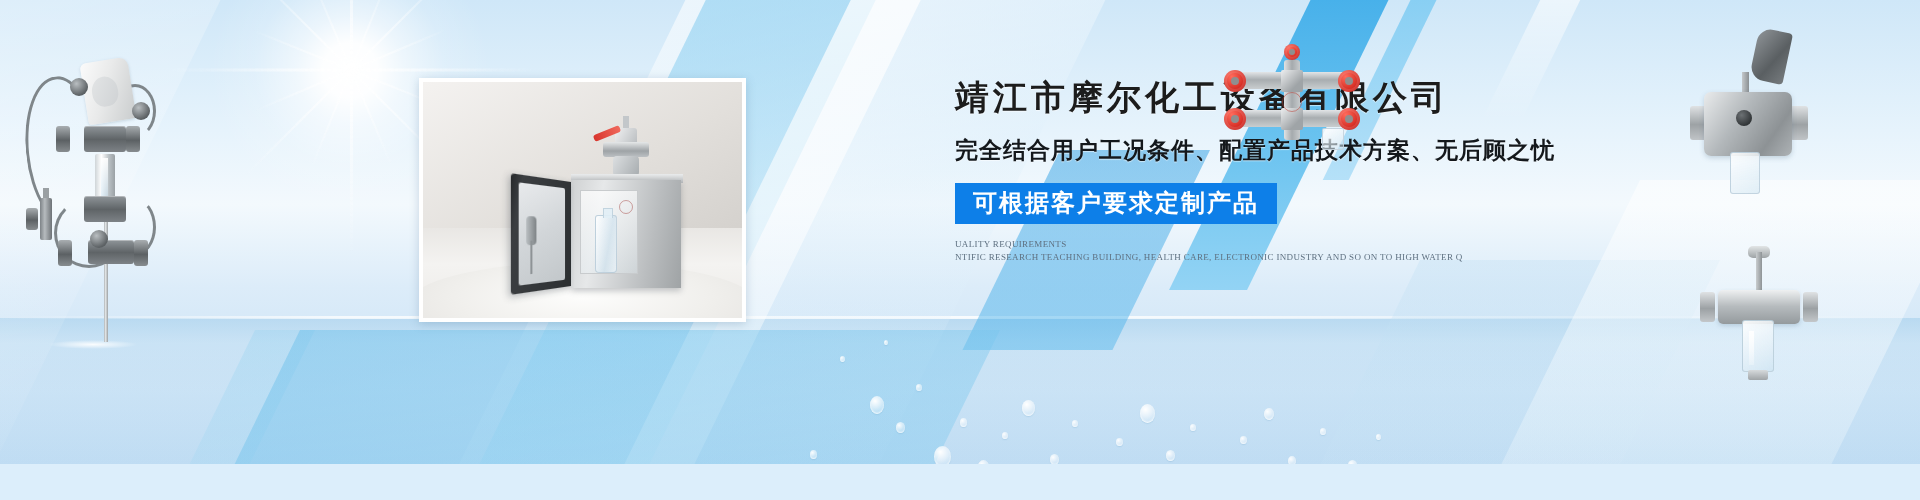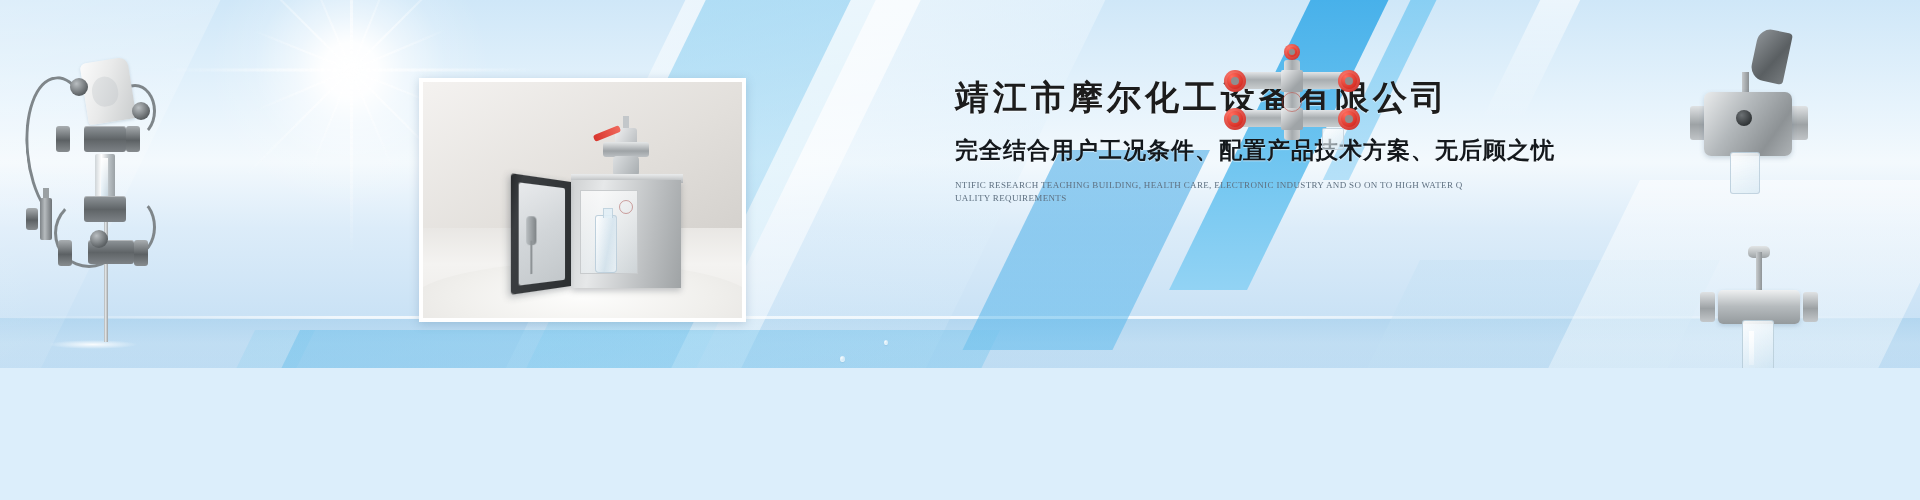--- a/index.html
+++ b/index.html
@@ -6,21 +6,21 @@
   html,body { width:1920px; height:500px; overflow:hidden; }
   body {
     font-family: "Liberation Sans", sans-serif;
     background:#dceefb;
     position:relative;
   }
 
   
   .banner {
     position:absolute; inset:0;
-    width:1920px; height:368px;
+    width:1920px; height:464px;
     overflow:hidden;
     background:
       linear-gradient(180deg,#cfe7f8 0%, #e6f3fc 28%, #f3f9fd 44%, #dcecf9 62%, #bfdcf3 100%);
   }
 
   
   .horizon {
     position:absolute; left:0; top:318px; width:1920px; height:182px;
     background:linear-gradient(180deg, rgba(160,205,235,.55) 0%, rgba(185,219,241,.35) 14%, rgba(196,226,244,.18) 40%, rgba(205,231,246,0) 100%);
   }
@@ -532,23 +532,24 @@
           <div class="door-key"></div>
         </div>
       </div>
       <div class="ph-badge"></div>
     </div>
   </div>
 
   <div class="txt">
     <div class="t-title">靖江市摩尔化工设备有限公司</div>
     <div class="t-line3">完全结合用户工况条件、配置产品技术方案、无后顾之忧</div>
+    <div><span class="t-box">可根据客户要求定制产品</span></div>
     <div class="t-en">
+      <div>UALITY REQUIREMENTS</div>
       <div>NTIFIC RESEARCH TEACHING BUILDING, HEALTH CARE, ELECTRONIC INDUSTRY AND SO ON TO HIGH WATER Q</div>
-      <div>UALITY REQUIREMENTS</div>
     </div>
   </div>
 
   <div class="rp rp-cross">
     <div class="cx-pipe-h"></div>
     <div class="cx-pipe-v"></div>
     <div class="cx-pipe-h2"></div>
     <div class="cx-cube" style="left:69px;top:26px"></div>
     <div class="cx-cube" style="left:69px;top:64px"></div>
     <div class="rw" style="left:12px;top:26px"></div>

